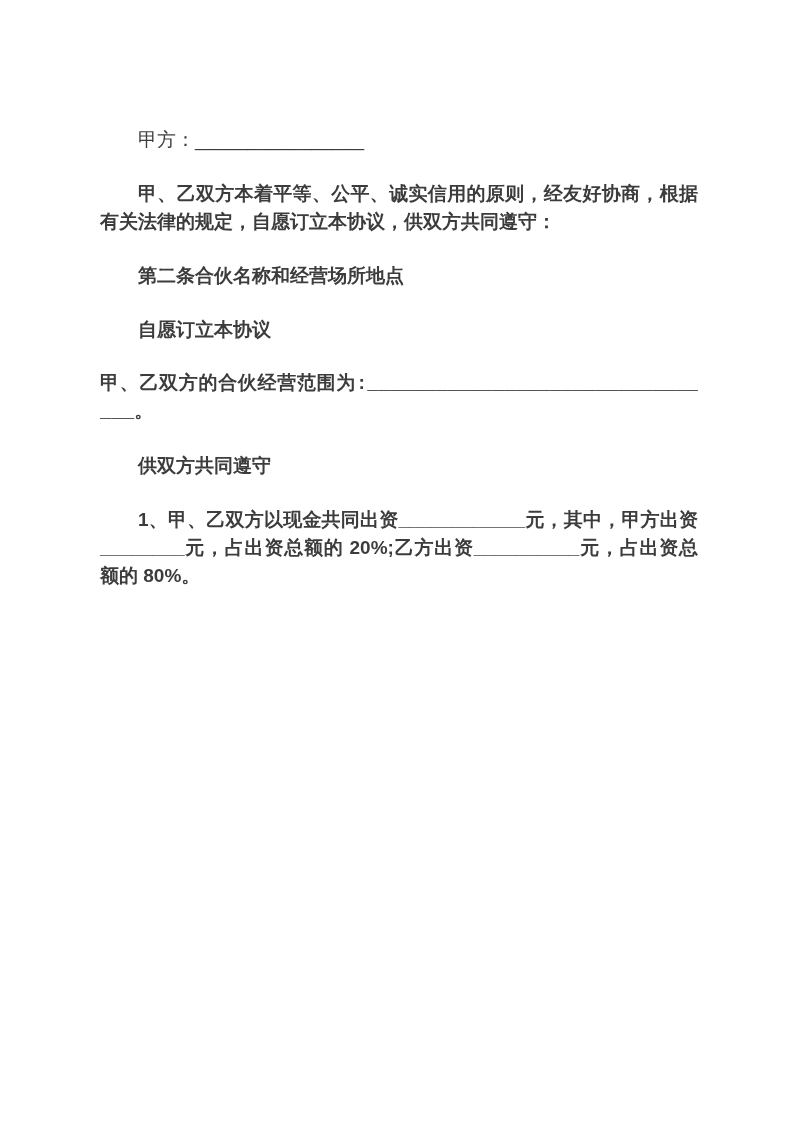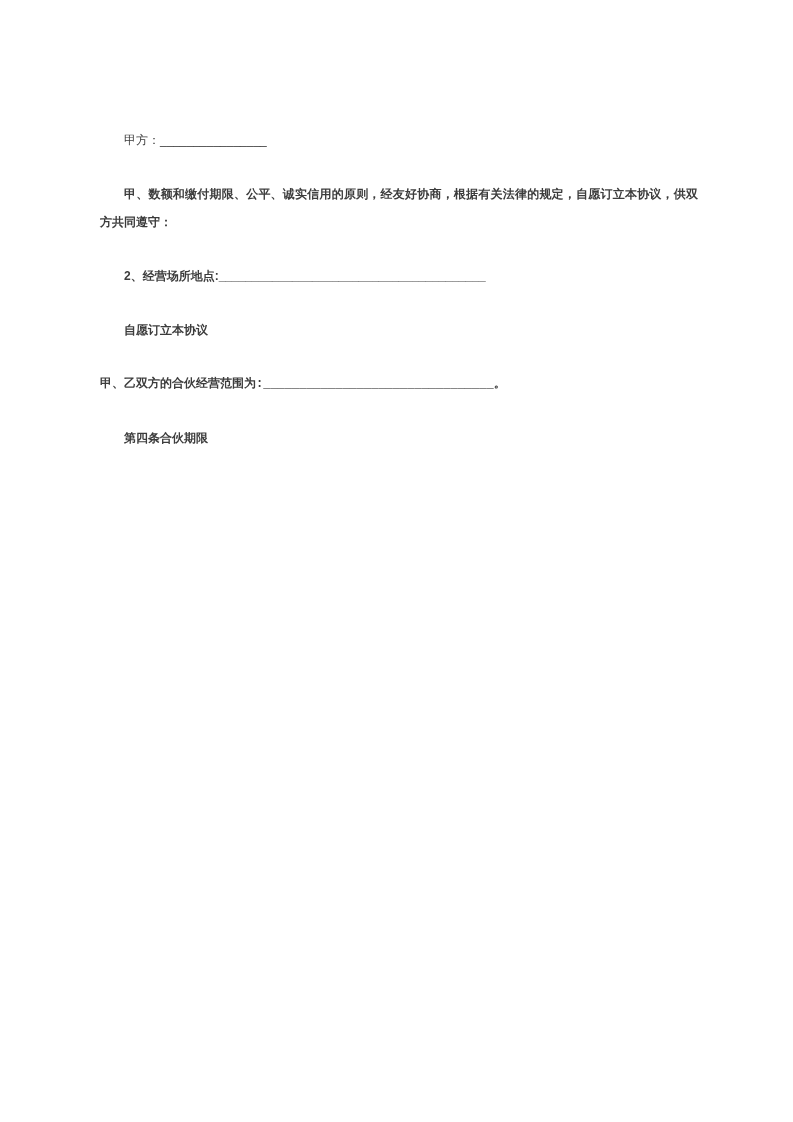--- a/index.html
+++ b/index.html
@@ -11,34 +11,35 @@
       font-family: "Liberation Sans", sans-serif;
       color: #3c3c3c;
     }
     .page {
       width: 793px;
       height: 1122px;
       background: #ffffff;
       padding: 126px 95px 40px 100px;
     }
     .para {
-      font-size: 12px;
+      font-size: 19px;
       line-height: 28px;
       margin-bottom: 26px;
       text-align: justify;
       word-break: break-all;
     }
     .indent { text-indent: 2em; }
     .flush { text-indent: 0; font-family: Liberation Mono, monospace; }
     .bold { font-weight: bold; }
     .normal { font-weight: normal; }
   </style>
 </head>
 <body>
 
 <div class="page">
   <p class="para indent normal">甲方：________________</p>
-  <p class="para indent bold">甲、数额和缴付期限、公平、诚实信用的原则，经友好协商，根据有关法律的规定，自愿订立本协议，供双方共同遵守：</p>
-  <p class="para indent bold">2、经营场所地点:________________________________________</p>
+  <p class="para indent bold">甲、乙双方本着平等、公平、诚实信用的原则，经友好协商，根据有关法律的规定，自愿订立本协议，供双方共同遵守：</p>
+  <p class="para indent bold">第二条合伙名称和经营场所地点</p>
   <p class="para indent bold">自愿订立本协议</p>
   <p class="para flush bold">甲、乙双方的合伙经营范围为:________________________________。</p>
-  <p class="para indent bold">第四条合伙期限</p>
+  <p class="para indent bold">供双方共同遵守</p>
+  <p class="para indent bold">1、甲、乙双方以现金共同出资____________元，其中，甲方出资________元，占出资总额的 20%;乙方出资__________元，占出资总额的 80%。</p>
 </div>
 
 </body></html>

